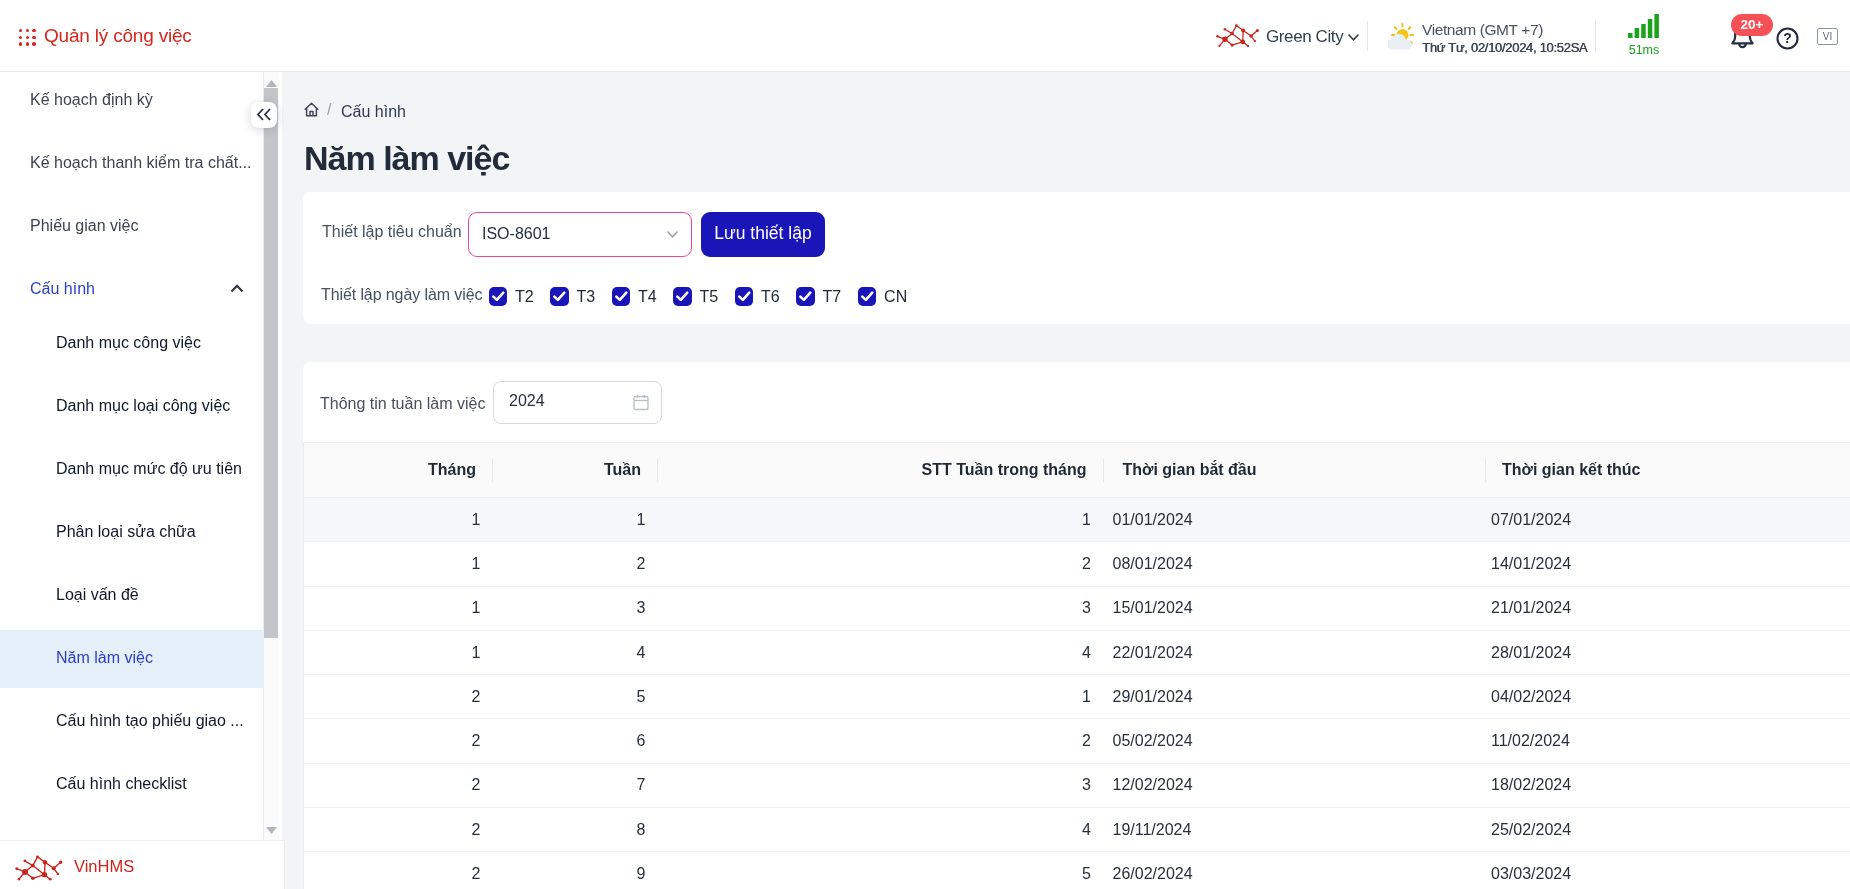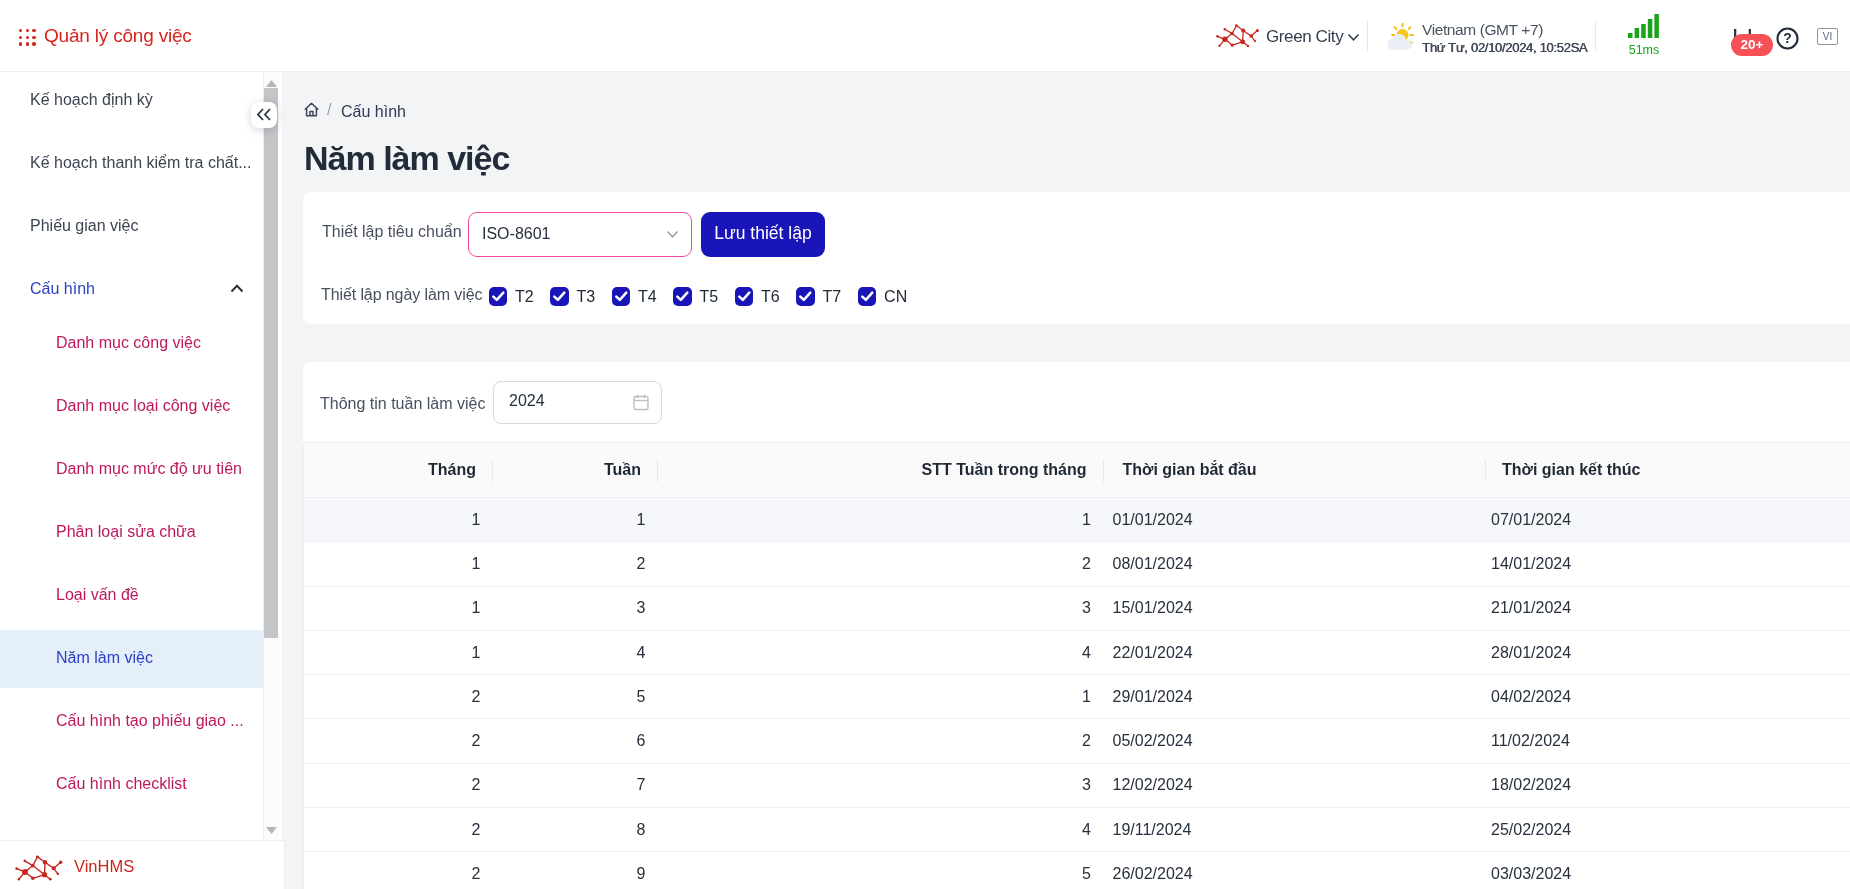--- a/index.html
+++ b/index.html
@@ -15,28 +15,28 @@
   #appname { position:absolute; left:44px; top:25px; font-size:19px; letter-spacing:-0.2px; color:#d6261d; }
   .hdiv { position:absolute; top:21px; height:30px; width:1px; background:#e4e7eb; }
   #greencity { position:absolute; left:1266px; top:27px; font-size:17px; color:#31404f; letter-spacing:-0.4px; }
   #gc-chev { position:absolute; left:1347px; top:33px; }
   #weather { position:absolute; left:1388px; top:22px; }
   #loc1 { position:absolute; left:1422px; top:21px; font-size:15.5px; color:#49525f; letter-spacing:-0.4px; }
   #loc2 { position:absolute; left:1422px; top:40px; font-size:13px; color:#3d4654; letter-spacing:-0.3px; text-shadow:0.5px 0 0 #3d4654; }
   #sigbars { position:absolute; left:1628px; top:14px; }
   #sigms { position:absolute; left:1614px; top:43px; width:60px; text-align:center; font-size:12.5px; color:#1ba31b; }
   #bell { position:absolute; left:1731px; top:27px; }
-  #badge { position:absolute; left:1731px; top:14px; width:42px; height:21.5px; border-radius:11px; background:#f75158; color:#fff; font-size:13.5px; font-weight:700; text-align:center; line-height:21.5px;margin-top:20px; }
+  #badge { position:absolute; left:1731px; top:14px; width:42px; height:21.5px; border-radius:11px; background:#f75158; color:#fff; font-size:13.5px; font-weight:700; text-align:center; line-height:21.5px; }
   #help { position:absolute; left:1776px; top:27px; }
   #vibox { position:absolute; left:1817px; top:28px; width:21px; height:17px; border:1px solid #8a94a2; border-radius:2px; color:#5c6878; font-size:10px; text-align:center; line-height:15px; }
 
   
   #side { position:absolute; left:0; top:72px; width:282px; height:817px; background:#fff; z-index:20; }
   .mi { position:absolute; left:30px; font-size:16px; color:#3c4452; white-space:nowrap; }
-  .mi2 { position:absolute; left:56px; font-size:16px; color:#be185d; white-space:nowrap; }
+  .mi2 { position:absolute; left:56px; font-size:16px; color:#0f172a; white-space:nowrap; }
   #sel { position:absolute; left:0; top:558px; width:263px; height:58px; background:#e5effa; }
   #sb-track { position:absolute; left:263px; top:0px; width:16px; height:768px; background:#fbfbfb; border-left:1px solid #ededef; }
   #sb-thumb { position:absolute; left:264px; top:16px; width:14px; height:550px; background:#c4c5c9; }
   #collapse { position:absolute; left:251px; top:102px; width:26px; height:26px; background:#fff; border-radius:8px; box-shadow:0 2px 10px rgba(20,30,60,.18); color:#1e2836; text-align:center; font-size:20px; line-height:24px; font-weight:400; z-index:25; }
   #sfoot { position:absolute; left:0; top:840px; width:285px; height:49px; background:#fff; border-top:1px solid #edeff1; border-right:1px solid #edeff1; z-index:21; }
   #vinhms { position:absolute; left:74px; top:16px; font-size:16.5px; color:#cc241c; font-weight:500; }
 
   
   #bc-home { position:absolute; left:303px; top:101px; }
   #bc-sep { position:absolute; left:327px; top:101px; font-size:16px; color:#99a2b0; }

